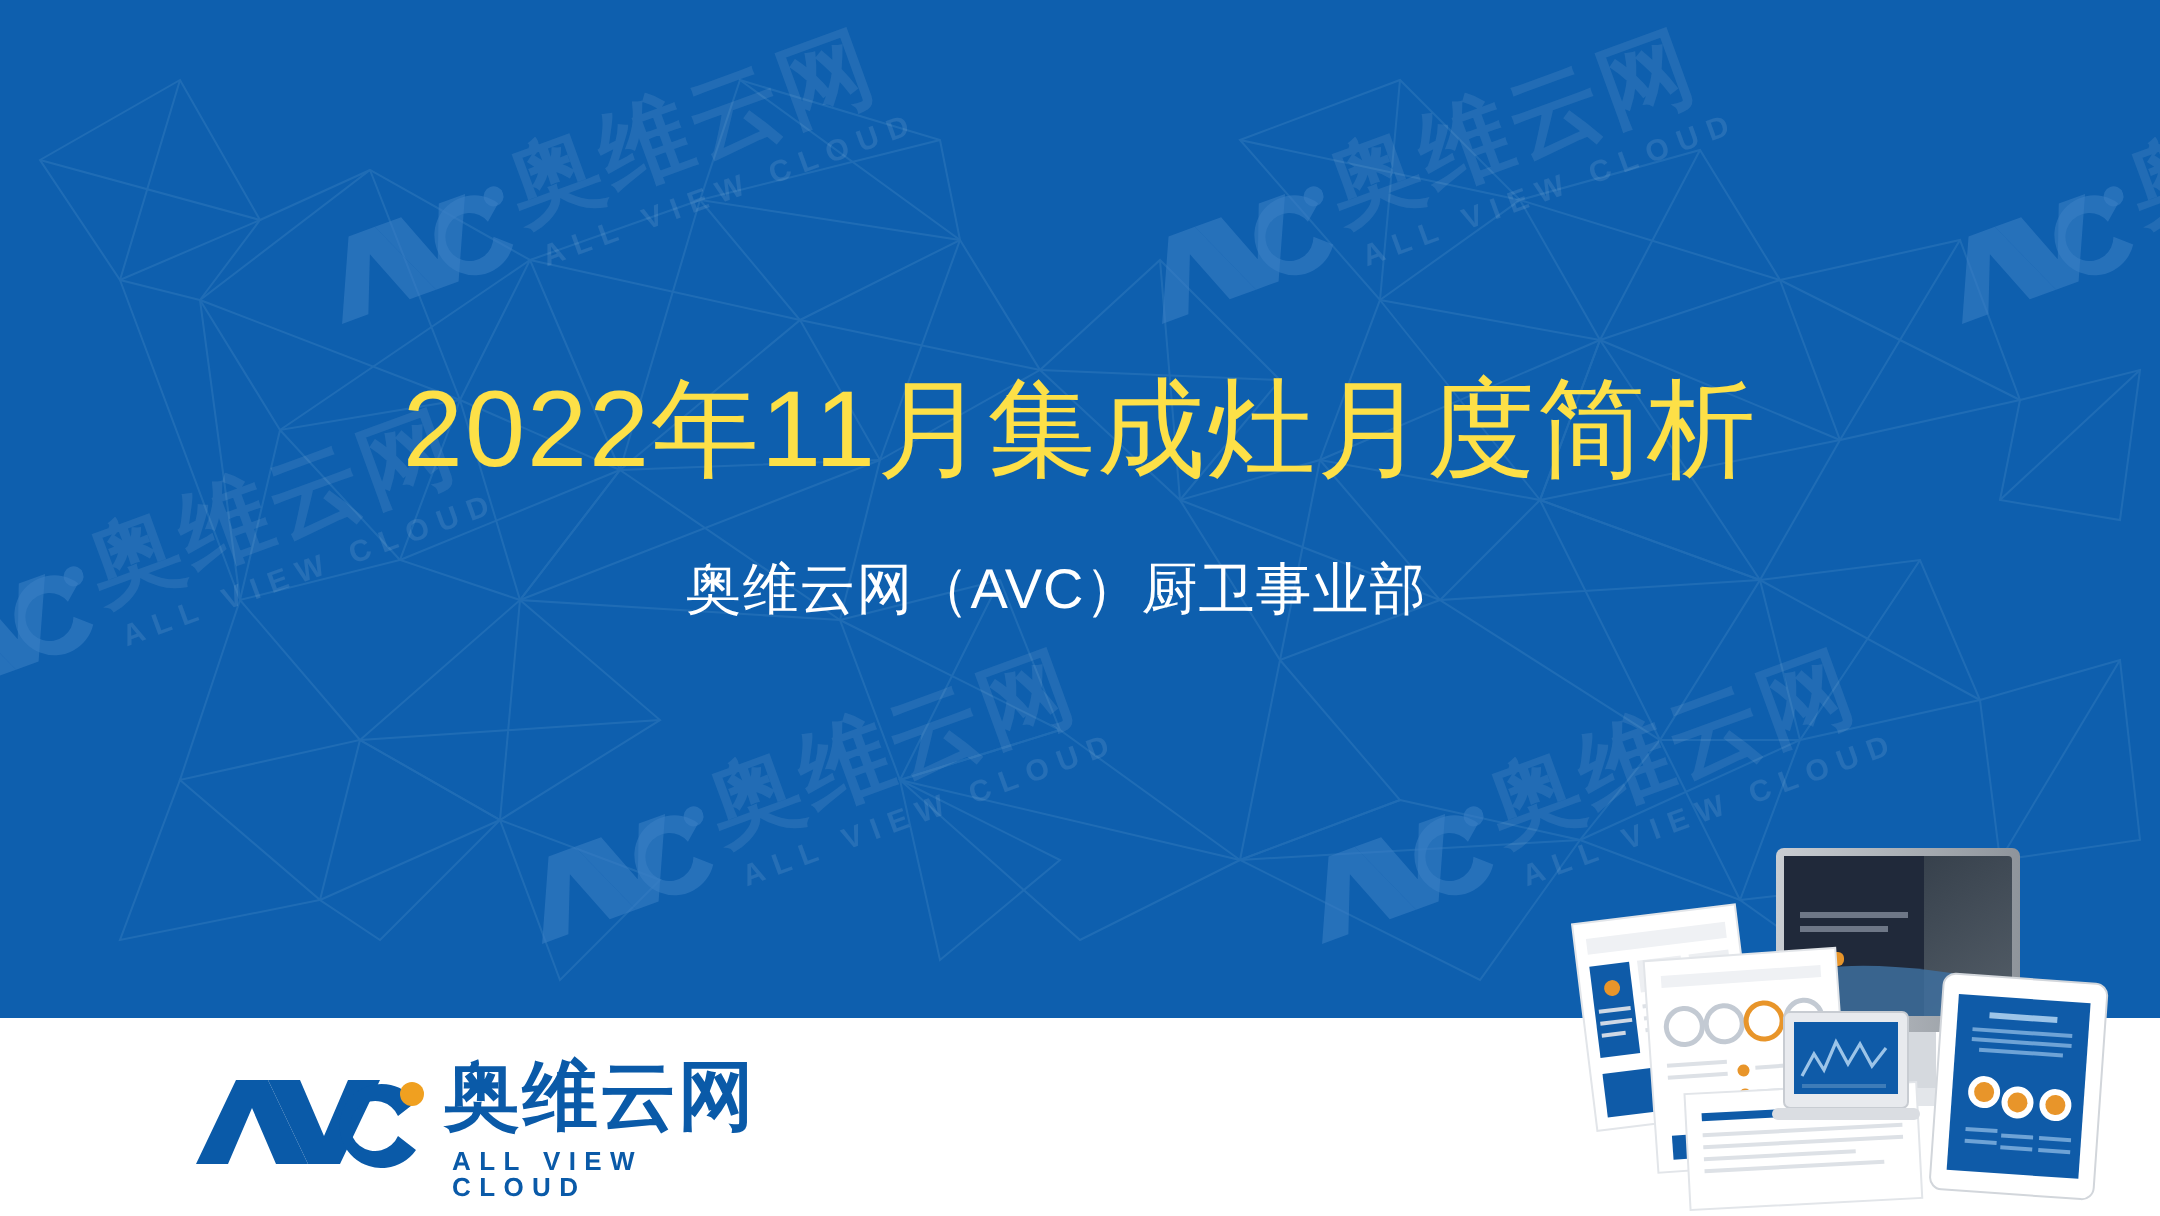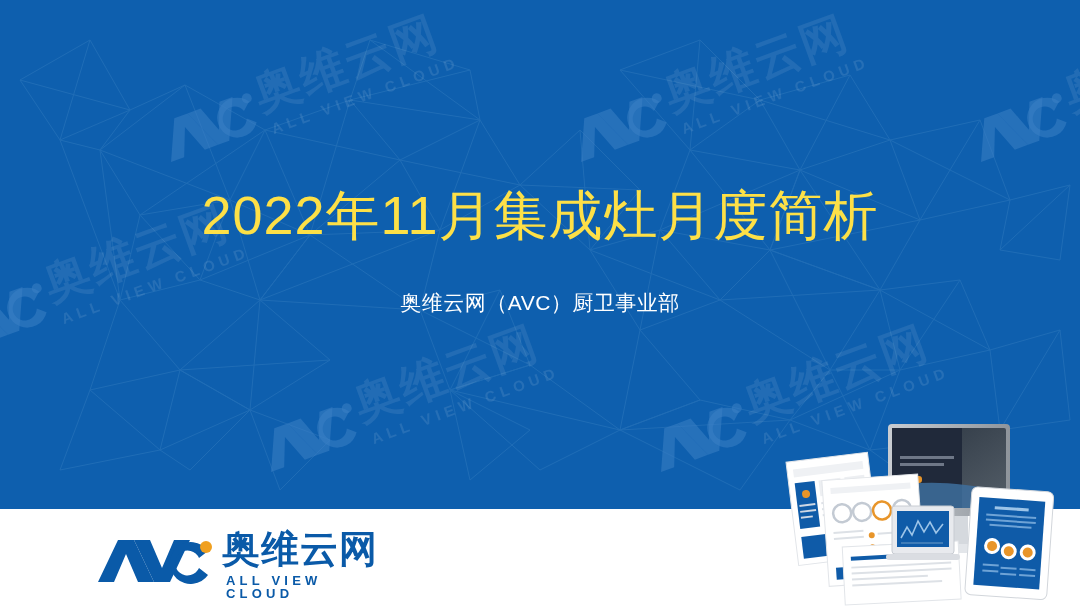--- a/index.html
+++ b/index.html
@@ -98,26 +98,26 @@
     color: #fde047;
     letter-spacing: 1px;
     line-height: 1.1;
     margin: 0;
   }
   .slide-subtitle {
     position: absolute;
     left: 0;
     top: 274px;
     width: 1048px;
-    font-size: 21px;
+    font-size: 28px;
     font-weight: normal;
     color: #ffffff;
     letter-spacing: 0.5px;
     line-height: 1.2;
-    margin: 16px;
+    margin: 4px;
   }
 
   
   .footer {
     position: absolute;
     left: 0;
     top: 509px;
     width: 1080px;
     height: 99px;
     background: #ffffff;

